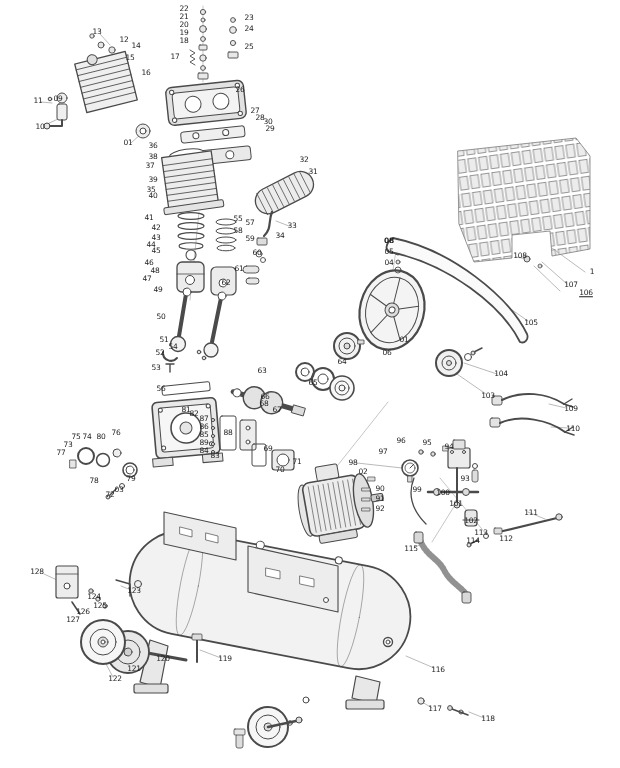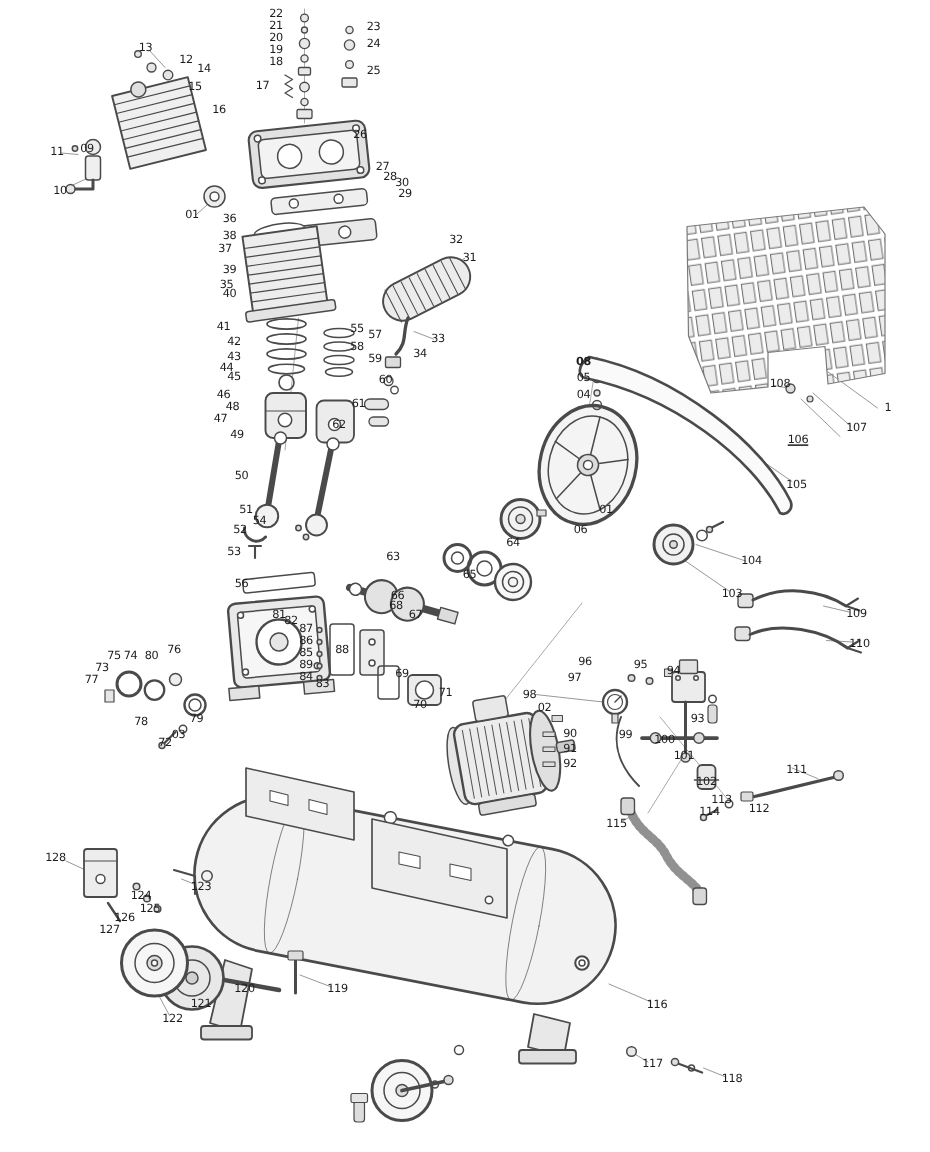--- a/index.html
+++ b/index.html
@@ -503,31 +503,31 @@
       <span class="callout" style="left: 204px; top: 427px;">86</span>
       <span class="callout" style="left: 204px; top: 419px;">87</span>
       <span class="callout" style="left: 228px; top: 433px;">88</span>
       <span class="callout" style="left: 204px; top: 443px;">89</span>
       <span class="callout" style="left: 380px; top: 489px;">90</span>
       <span class="callout" style="left: 380px; top: 499px;">91</span>
       <span class="callout" style="left: 380px; top: 509px;">92</span>
       <span class="callout" style="left: 465px; top: 479px;">93</span>
       <span class="callout" style="left: 449px; top: 447px;">94</span>
       <span class="callout" style="left: 427px; top: 443px;">95</span>
-      <span class="callout" style="left: 390px; top: 441px;">96</span>
+      <span class="callout" style="left: 401px; top: 441px;">96</span>
       <span class="callout" style="left: 383px; top: 452px;">97</span>
       <span class="callout" style="left: 353px; top: 463px;">98</span>
       <span class="callout" style="left: 417px; top: 490px;">99</span>
       <span class="callout" style="left: 443px; top: 493px;">100</span>
       <span class="callout" style="left: 456px; top: 504px;">101</span>
       <span class="callout" style="left: 471px; top: 521px;">102</span>
       <span class="callout" style="left: 488px; top: 396px;">103</span>
       <span class="callout" style="left: 501px; top: 374px;">104</span>
       <span class="callout" style="left: 531px; top: 323px;">105</span>
-      <span class="callout" style="left: 532px; top: 293px; text-decoration: underline;">106</span>
+      <span class="callout" style="left: 586px; top: 293px; text-decoration: underline;">106</span>
       <span class="callout" style="left: 571px; top: 285px;">107</span>
       <span class="callout" style="left: 520px; top: 256px;">108</span>
       <span class="callout" style="left: 571px; top: 409px;">109</span>
       <span class="callout" style="left: 573px; top: 429px;">110</span>
       <span class="callout" style="left: 531px; top: 513px;">111</span>
       <span class="callout" style="left: 506px; top: 519px; margin-top: 20px;">112</span>
       <span class="callout" style="left: 481px; top: 533px;">113</span>
       <span class="callout" style="left: 473px; top: 541px;">114</span>
       <span class="callout" style="left: 411px; top: 549px;">115</span>
       <span class="callout" style="left: 438px; top: 670px;">116</span>

